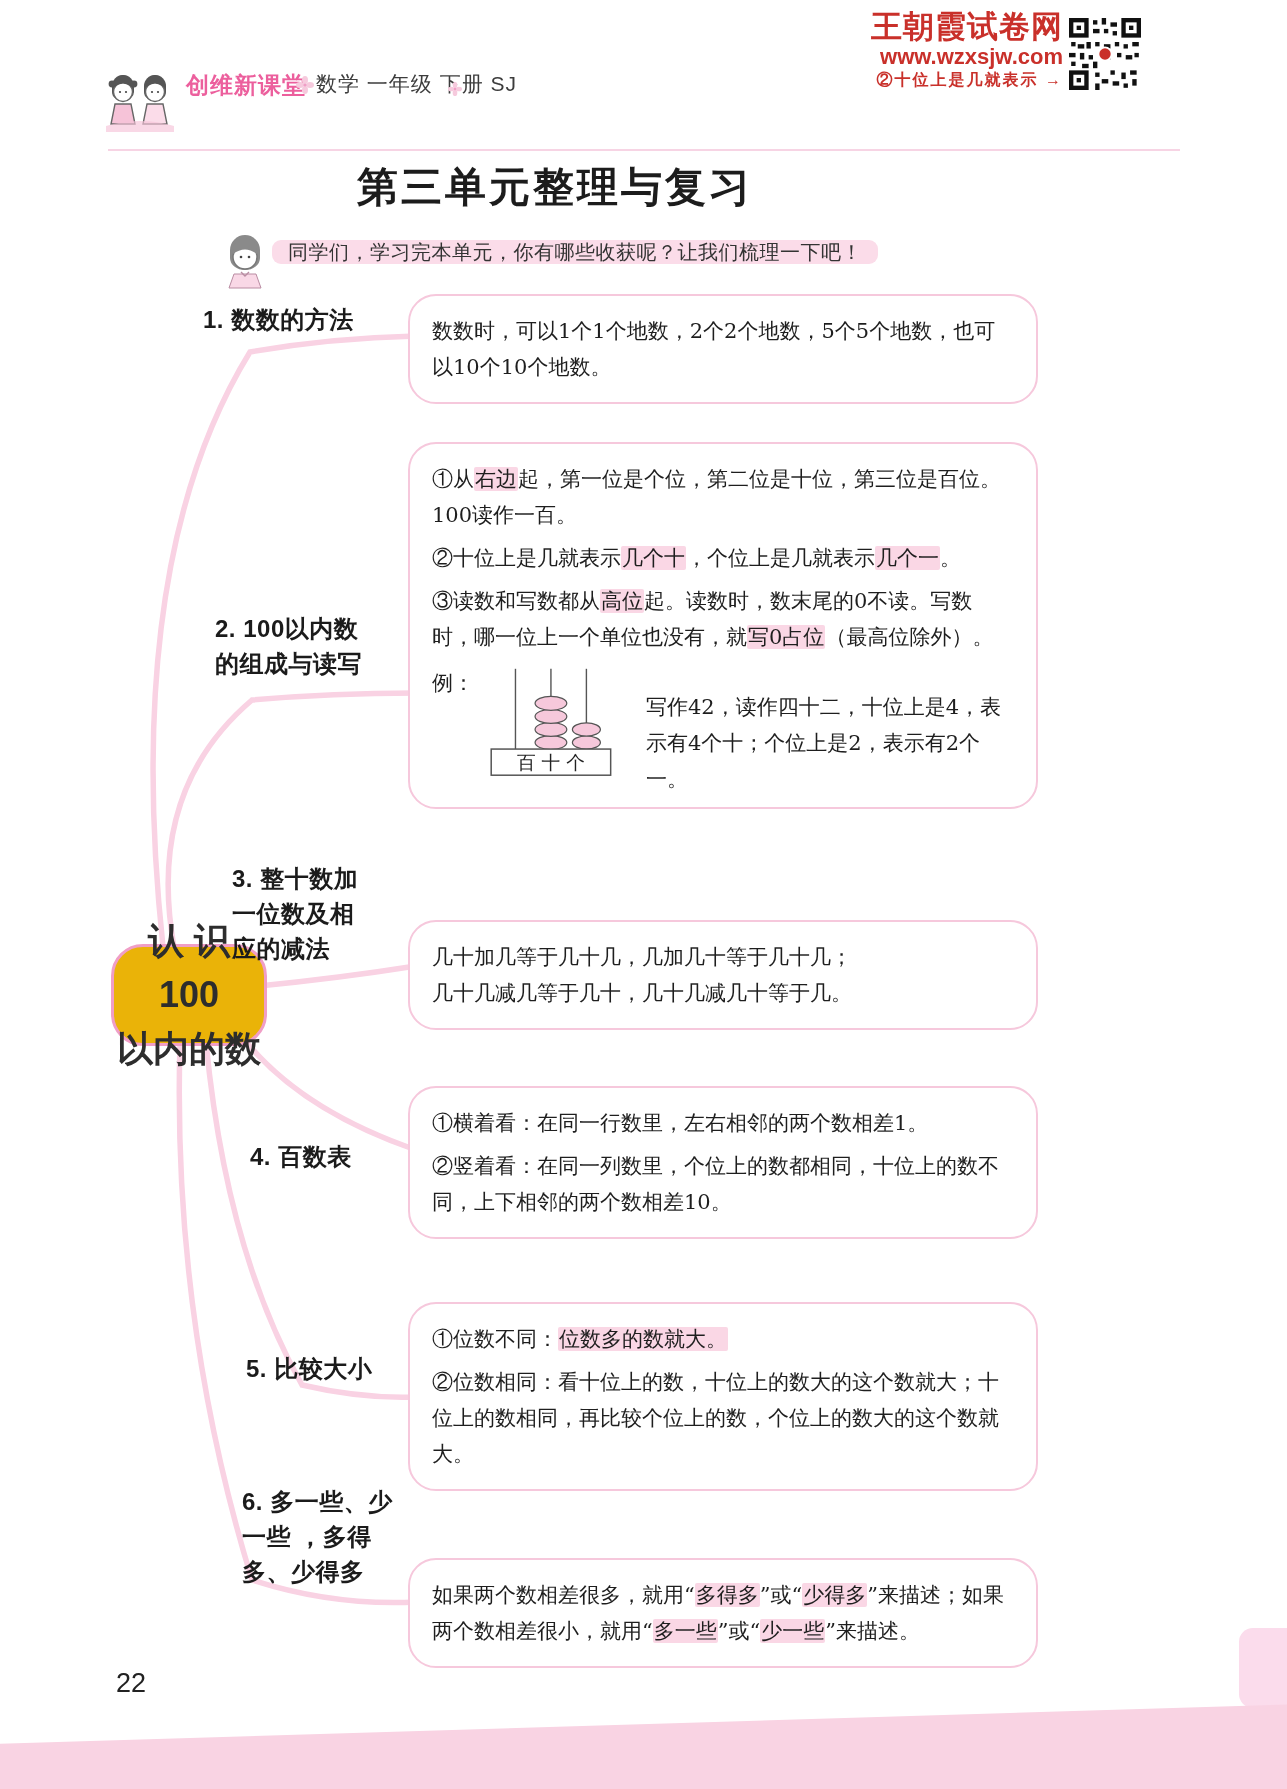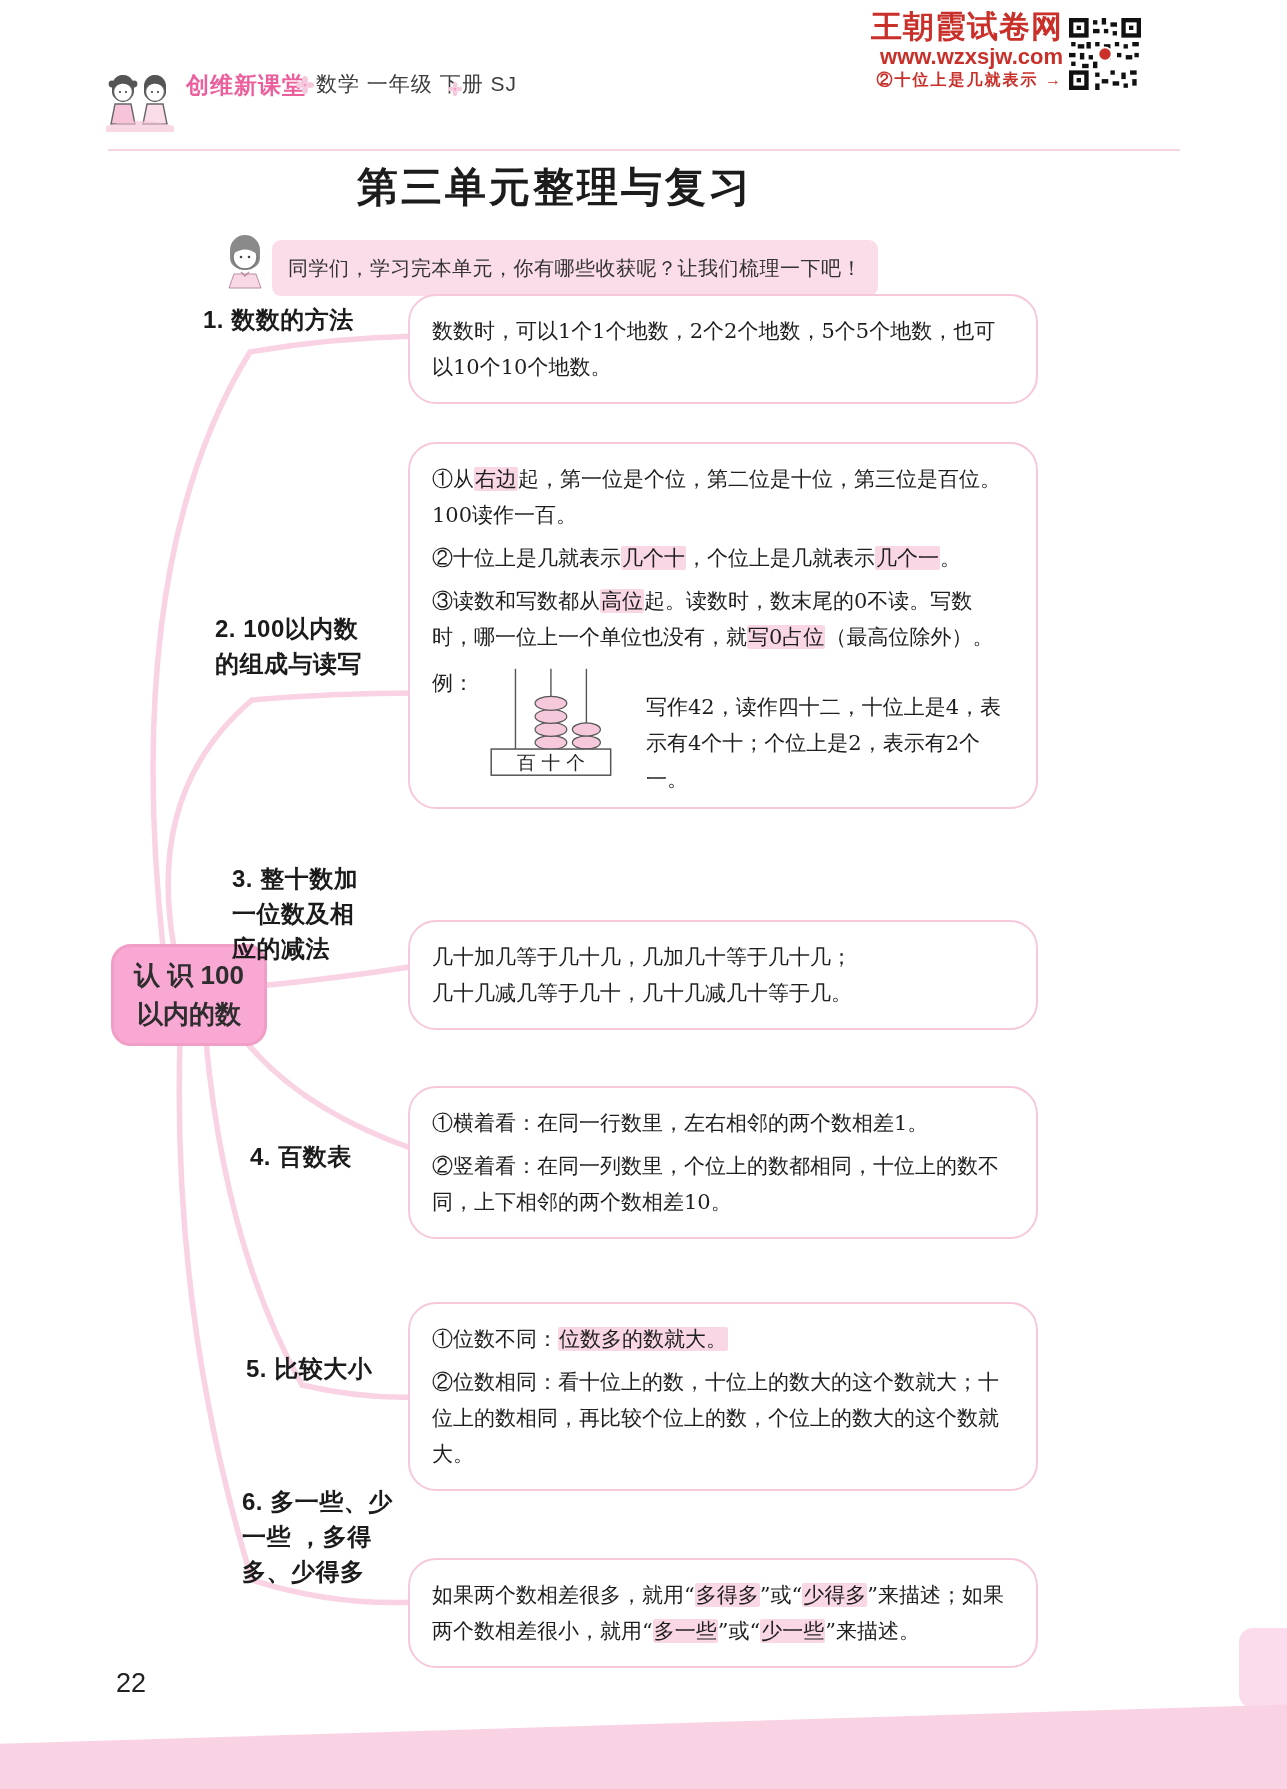--- a/index.html
+++ b/index.html
@@ -17,31 +17,31 @@
   
   .header-rule{position:absolute;left:108px;top:149px;width:1072px;height:2px;background:#f7d4e4;}
   .hdr{position:absolute;left:104px;top:70px;display:flex;align-items:flex-start;gap:10px;}
   .hdr-brand{font-size:23px;font-weight:bold;color:#ec5f9d;letter-spacing:1px;padding-bottom:6px;}
   .hdr-meta{font-size:21px;color:#3c3c3c;letter-spacing:1px;padding-bottom:6px;}
   .petal{position:absolute;}
 
   
   .page-title{position:absolute;left:0;top:160px;width:1110px;text-align:center;
       font-size:41px;font-weight:bold;color:#1c1c1c;letter-spacing:3px;}
-  .intro-bubble{position:absolute;left:272px;top:240px;width:606px;height:56px;
+  .intro-bubble{position:absolute;left:272px;top:240px;width:606px;height:24px;
       background:#fbdce9;border-radius:9px;display:flex;align-items:center;justify-content:center;
       font-size:20px;color:#333;letter-spacing:0.5px;}
   .intro-avatar{position:absolute;left:220px;top:234px;}
 
   
   .branch-lines{position:absolute;left:0;top:0;width:1287px;height:1789px;pointer-events:none;}
   .root-node{position:absolute;left:111px;top:944px;width:150px;height:96px;
-      background:#f9a8d4;border:3px solid #f09ec6;border-radius:20px;
+      background:#eab308;border:3px solid #f09ec6;border-radius:32px;
       display:flex;align-items:center;justify-content:center;text-align:center;
-      font-size:26px;font-weight:bold;color:#2d2d2d;line-height:1.5;white-space:pre-line;z-index:3;}
+      font-size:36px;font-weight:bold;color:#2d2d2d;line-height:1.5;white-space:pre-line;z-index:3;}
   .b-label{position:absolute;font-size:24px;font-weight:bold;color:#1b1b1b;line-height:1.45;
       white-space:pre-line;z-index:3;letter-spacing:0.5px;}
   .cbox{position:absolute;left:408px;width:582px;background:#fff;border:2.5px solid #f6c8dc;
       border-radius:28px;padding:10px 22px;z-index:2;
       font-family:"DejaVu Serif","Liberation Serif",serif;font-size:21px;line-height:1.72;color:#1e1e1e;}
   .cbox p{margin:7px 0;}
   .hl{background:#fad7e5;border-radius:2px;padding:0 1px;}
   .example-row{display:flex;align-items:flex-start;margin-top:2px;}
   .example-label{flex:0 0 auto;padding-top:2px;}
   .example-caption{flex:1;padding-left:26px;padding-top:26px;}

